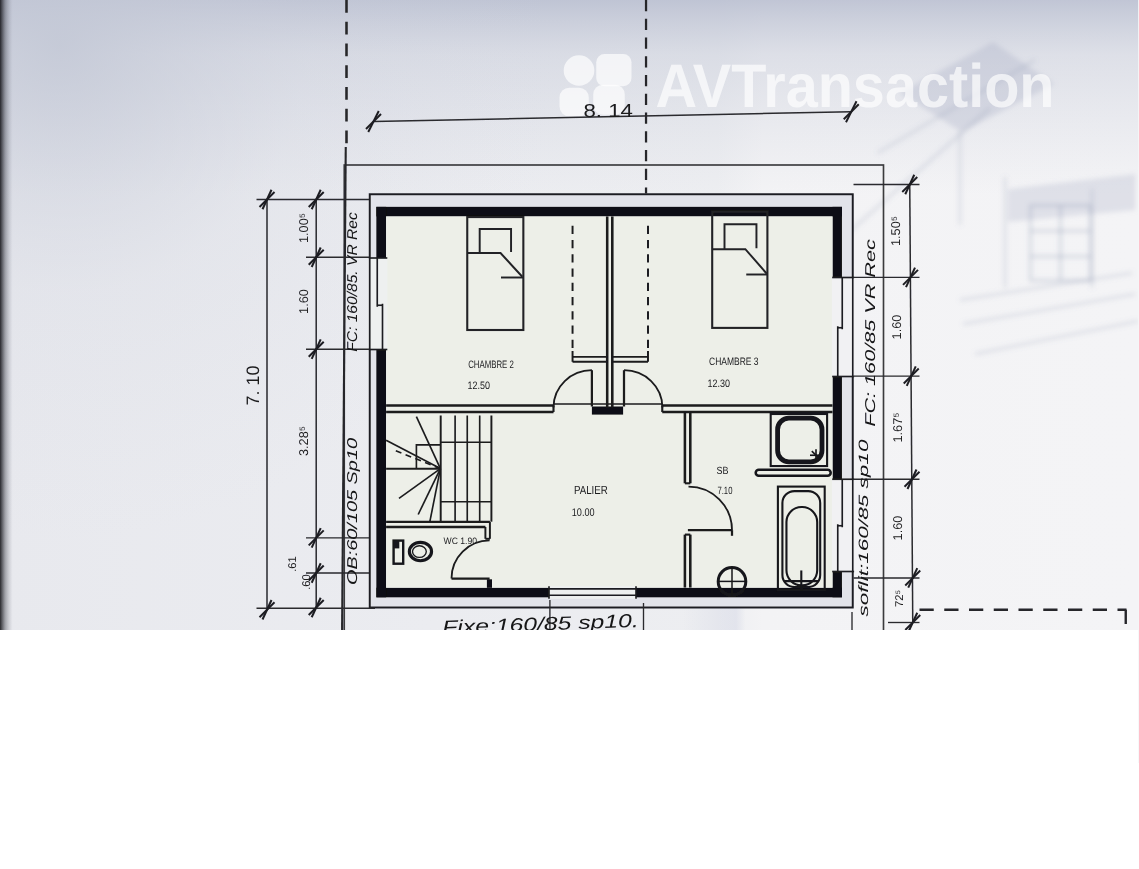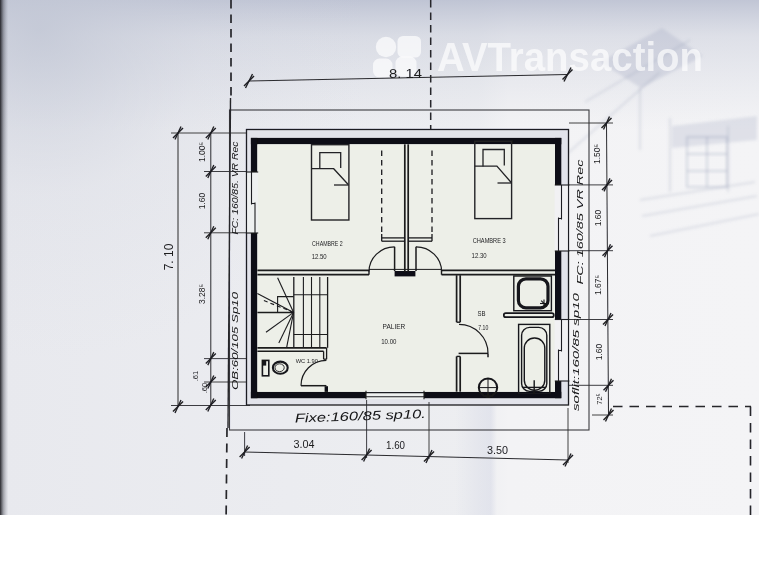--- a/index.html
+++ b/index.html
@@ -1,16 +1,16 @@
 <!DOCTYPE html>
 <html><head>
 <meta charset="utf-8">
 <style>
   html,body{margin:0;padding:0;}
-  #page{position:relative;width:759px;height:515px;overflow:hidden;
+  #page{position:relative;width:759px;height:420px;overflow:hidden;
     font-family:"Liberation Sans",sans-serif;background:#eff0f3;}
   svg{position:absolute;left:0;top:0;}
 </style>
 </head>
 <body>
 <div id="page">
 <svg width="759" height="579" viewBox="0 0 759 579">
 <defs>
   <linearGradient id="paperH" x1="0" y1="0" x2="759" y2="0" gradientUnits="userSpaceOnUse">
     <stop offset="0" stop-color="#e8e9ee"></stop>

